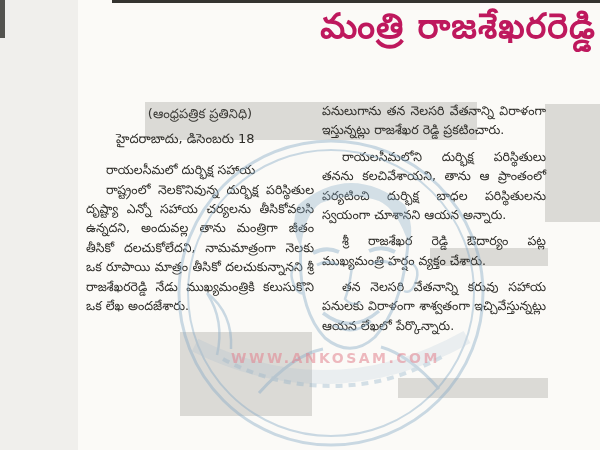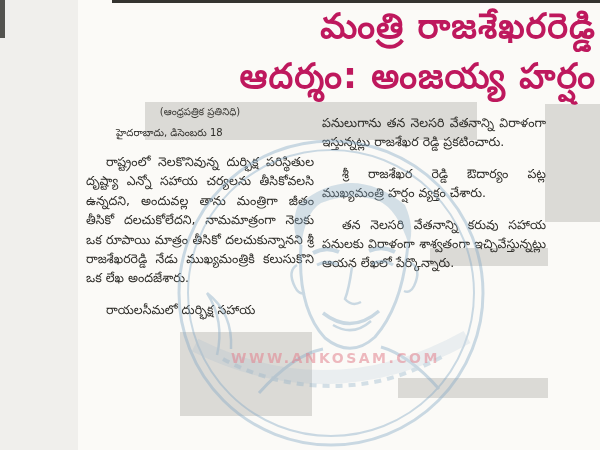--- a/index.html
+++ b/index.html
@@ -21,23 +21,23 @@
     text-align:right;color:#be185d;
     font-weight:700;font-size:35px;line-height:1.42;
     letter-spacing:1px;
   }
   .col{
     position:absolute;color:#2e2d29;font-size:12.5px;line-height:1.55;
     text-align:justify;
   }
   #col-left{left:86px;top:104px;width:228px;}
   #col-right{left:322px;top:101px;width:224px;}
-  .byline{text-align:center;font-size:10px;color:#3a3935;margin:0 0 5px 0;}
-  .dateline{margin:0 0 2px 0;padding-left:30px;font-size:10px;}
-  .para{margin:12px 0 7px 0;text-indent:20px;}
+  .byline{text-align:center;font-size:13px;color:#3a3935;margin:0 0 5px 0;}
+  .dateline{margin:0 0 11px 0;padding-left:30px;font-size:13px;}
+  .para{margin:0 0 7px 0;text-indent:20px;}
   .para.noindent{text-indent:0;}
   .para.last{margin-bottom:0;}
 
   
   #emblem{
     position:absolute;left:163px;top:133px;width:336px;height:317px;
     opacity:.42;pointer-events:none;
   }
   #wm-url{
     position:absolute;left:231px;top:350px;
@@ -55,32 +55,32 @@
   <div class="blotch" style="left:145px;top:102px;width:332px;height:38px;"></div>
   <div class="blotch" style="left:545px;top:104px;width:55px;height:118px;"></div>
   <div class="blotch" style="left:180px;top:332px;width:132px;height:84px;"></div>
   <div class="blotch" style="left:398px;top:378px;width:150px;height:20px;"></div>
   <div class="blotch" style="left:430px;top:248px;width:118px;height:18px;"></div>
   <div id="topbar"></div>
   <div id="topnotch"></div>
 
   <div id="headline">
     <div>మంత్రి రాజశేఖరరెడ్డి</div>
-    <div>ఆదర్శం: అంజయ్య హర్షం</div>
   </div>
 
   <div class="col" id="col-left">
     <p class="byline">(ఆంధ్రపత్రిక ప్రతినిధి)</p>
     <p class="dateline">హైదరాబాదు, డిసెంబరు 18</p>
+    <p class="para last">రాయలసీమలో దుర్భిక్ష సహాయ</p>
     <p class="para">రాష్ట్రంలో నెలకొనివున్న దుర్భిక్ష పరిస్థితుల దృష్ట్యా ఎన్నో సహాయ చర్యలను తీసికోవలసి ఉన్నదని, అందువల్ల తాను మంత్రిగా జీతం తీసికో దలచుకోలేదని, నామమాత్రంగా నెలకు ఒక రూపాయి మాత్రం తీసికో దలచుకున్నానని శ్రీ రాజశేఖరరెడ్డి నేడు ముఖ్యమంత్రికి కలుసుకొని ఒక లేఖ అందజేశారు.</p>
-    <p class="para last">రాయలసీమలో దుర్భిక్ష సహాయ</p>
   </div>
 
   <div class="col" id="col-right">
     <p class="para noindent">పనులుగాను తన నెలసరి వేతనాన్ని విరాళంగా ఇస్తున్నట్లు రాజశేఖర రెడ్డి ప్రకటించారు.</p>
+    <p class="para">రాయలసీమలోని దుర్భిక్ష పరిస్థితులు తనను కలచివేశాయని, తాను ఆ ప్రాంతంలో పర్యటించి దుర్భిక్ష బాధల పరిస్థితులను స్వయంగా చూశానని ఆయన అన్నారు.</p>
     <p class="para">శ్రీ రాజశేఖర రెడ్డి ఔదార్యం పట్ల ముఖ్యమంత్రి హర్షం వ్యక్తం చేశారు.</p>
     <p class="para">తన నెలసరి వేతనాన్ని కరువు సహాయ పనులకు విరాళంగా శాశ్వతంగా ఇచ్చివేస్తున్నట్లు ఆయన లేఖలో పేర్కొన్నారు.</p>
   </div>
 
   <svg id="emblem" viewBox="0 0 336 317">
     <g fill="none" stroke="#86aac6" stroke-width="3">
       <circle cx="168" cy="160" r="152"></circle>
       <circle cx="168" cy="160" r="143" stroke-width="2"></circle>
 
       <path d="M135,72 Q188,28 242,72 Q252,95 246,112 Q234,76 216,68 Q188,58 158,70 Q142,80 138,114 Q126,95 135,72 Z" fill="#86aac6" stroke="none" opacity="0.8"></path>

